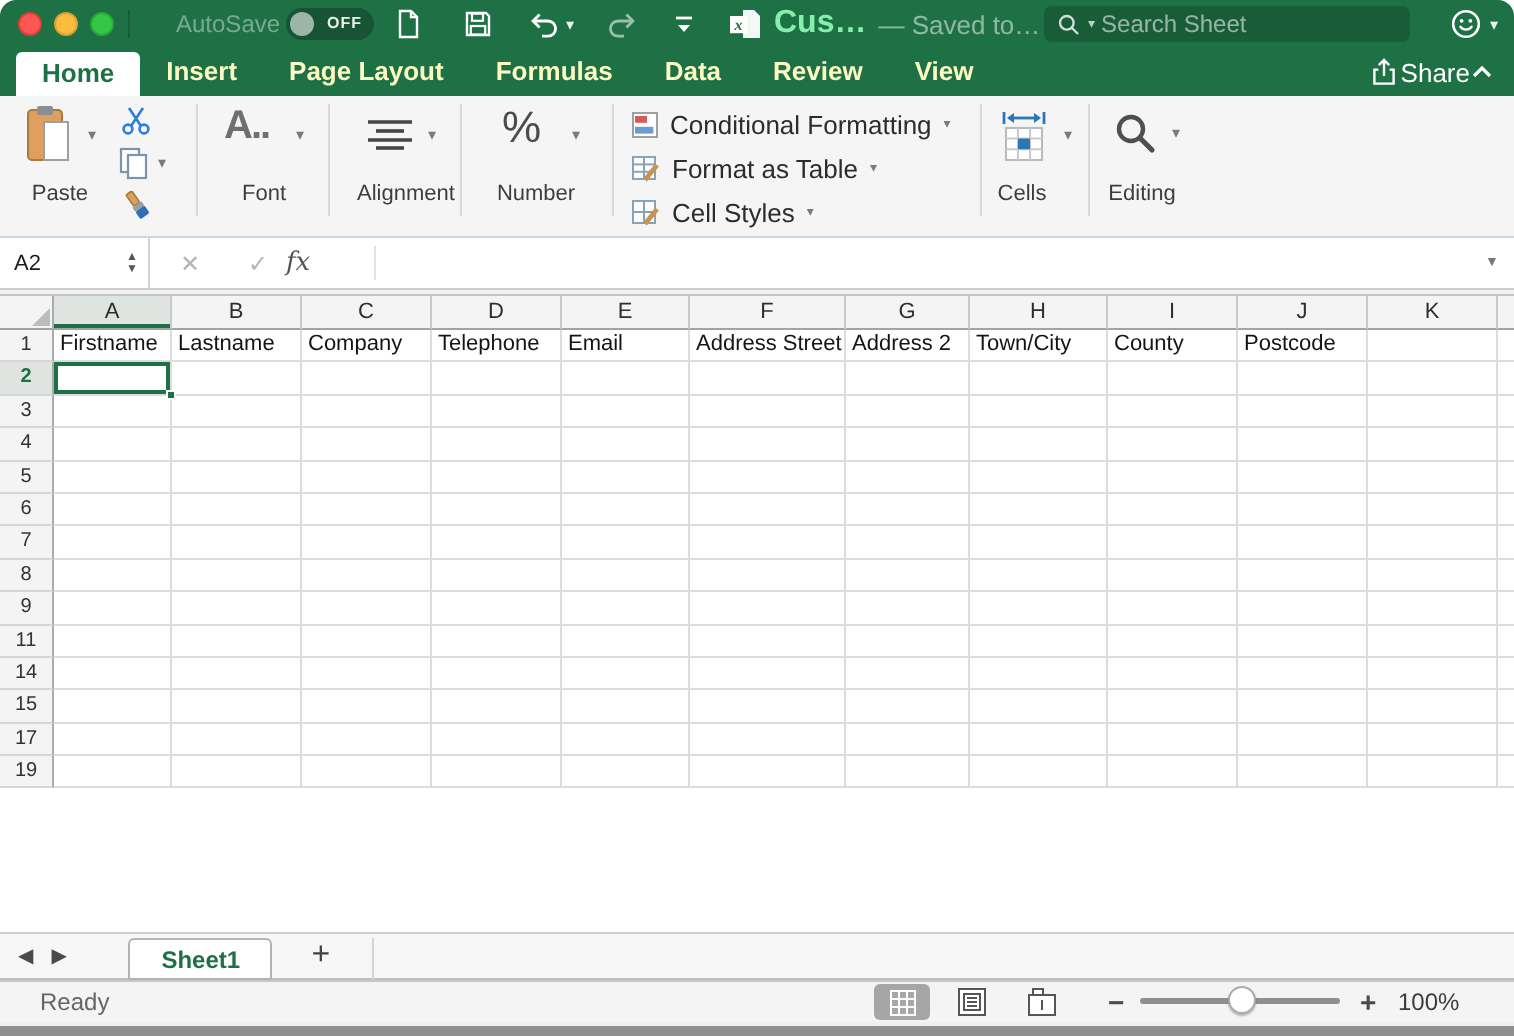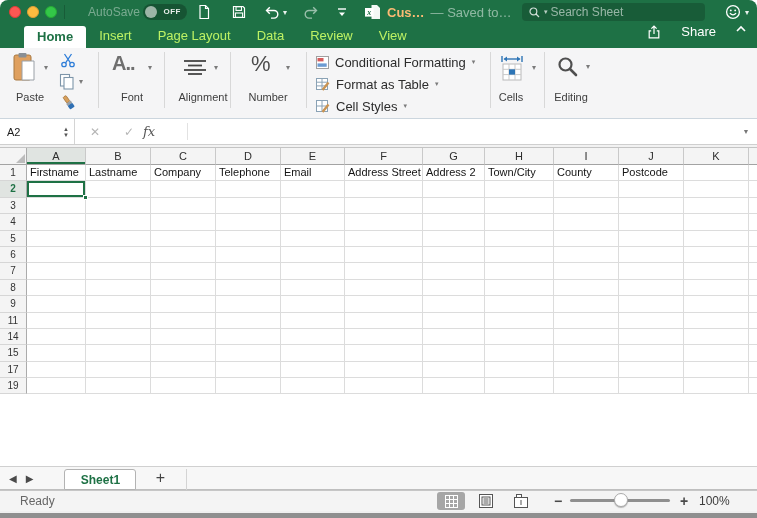--- a/index.html
+++ b/index.html
@@ -14,32 +14,32 @@
   .tl.yel { left:27px; background:#fdbc40; border:0.5px solid #de9f34; }
   .tl.grn { left:45px; background:#33c748; border:0.5px solid #27aa35; }
   .tb-sep { position:absolute; left:64px; top:5px; width:1px; height:14px; background:rgba(0,0,0,0.18); }
   .autosave-label { position:absolute; left:88px; top:0; line-height:24px; font-size:12px; color:rgba(255,255,255,0.4); }
   .autosave-toggle { position:absolute; left:143px; top:4px; width:44px; height:16px; border-radius:8px; background:rgba(0,0,0,0.25); }
   .autosave-knob { position:absolute; left:2px; top:2px; width:12px; height:12px; border-radius:50%; background:#9db5a7; }
   .autosave-state { position:absolute; right:6px; top:0; line-height:16px; font-size:8px; font-weight:bold; color:rgba(255,255,255,0.9); letter-spacing:0.5px; }
   .tb-icon { position:absolute; top:4px; width:16px; height:16px; }
   .tb-dd { position:absolute; top:8px; font-size:8px; color:rgba(255,255,255,0.9); }
   .doc-cluster { position:absolute; left:364px; top:0; height:24px; display:flex; align-items:center; gap:6px; }
-  .doc-title { font-size:13px; font-weight:bold; color:#fdba74; }
+  .doc-title { font-size:16px; font-weight:bold; color:#86efac; }
   .doc-saved { font-size:13px; color:rgba(255,255,255,0.5); }
   .search-box { position:absolute; left:522px; top:3px; width:183px; height:18px; border-radius:4px; background:rgba(0,0,0,0.18); display:flex; align-items:center; padding:0 6px; gap:3px; }
   .search-placeholder { font-size:12px; color:rgba(255,255,255,0.55); }
   .search-dd { font-size:7px; color:rgba(255,255,255,0.7); }
   .smiley-cluster { position:absolute; right:8px; top:4px; display:flex; align-items:center; gap:4px; }
 
   
-  .tabrow { position:relative; height:24px; background:#1E7145; display:flex; align-items:flex-end; padding-left:24px; }
-  .rtab { padding:0 13px; height:24px; line-height:24px; color:#bef264; font-size:13px; font-weight:400; cursor:default; }
+  .tabrow { position:relative; height:24px; background:#1E7145; display:flex; align-items:flex-end; padding-left:8px; }
+  .rtab { padding:0 13px; height:24px; line-height:24px; color:#fef9c3; font-size:13px; font-weight:700; cursor:default; }
   .rtab.active { background:#fff; color:#1E7145; font-weight:bold; height:22px; line-height:22px; border-radius:3px 3px 0 0; }
-  .share-cluster { position:absolute; right:10px; top:0; height:24px; display:flex; align-items:flex-start; gap:19px; }
+  .share-cluster { position:absolute; right:10px; top:0; height:24px; display:flex; align-items:center; gap:0; }
   .share-label { color:#fff; font-size:13px; }
 
   
   .ribbon { position:relative; height:71px; background:#f5f5f6; border-bottom:1px solid #ccd6de; }
   .vsep { position:absolute; top:4px; width:1px; height:56px; background:#d8d8d8; }
   .glabel { position:absolute; top:43px; font-size:11px; color:#3d3d3d; text-align:center; }
   .dd { position:absolute; font-size:8px; color:#7b7b7b; }
   .bigglyph { position:absolute; color:#6f6f6f; }
   .styles-row { position:absolute; left:316px; height:16px; display:flex; align-items:center; gap:6px; }
   .styles-label { font-size:13px; color:#2c2c2c; }
@@ -179,20 +179,21 @@
       </span>
       <span class="tb-dd" style="position:static">▾</span>
     </span>
   </div>
 
   <div class="tabrow">
     <div style="display:flex; align-items:flex-end;">
         <div class="rtab active">Home</div>
         <div class="rtab">Insert</div>
         <div class="rtab">Page Layout</div>
+        <div class="rtab">Formulas</div>
         <div class="rtab">Data</div>
         <div class="rtab">Review</div>
         <div class="rtab">View</div>
       </div>
     <span class="share-cluster">
       <span>
         <svg width="16" height="16" viewBox="0 0 16 16">
             <path d="M5.2 6.8 H3.2 V13.8 H12.8 V6.8 H10.8" fill="none" stroke="#fff" stroke-width="1.2"></path>
             <path d="M8 10 V2.4 M5.4 4.6 L8 2 l2.6 2.6" fill="none" stroke="#fff" stroke-width="1.2"></path>
           </svg>

